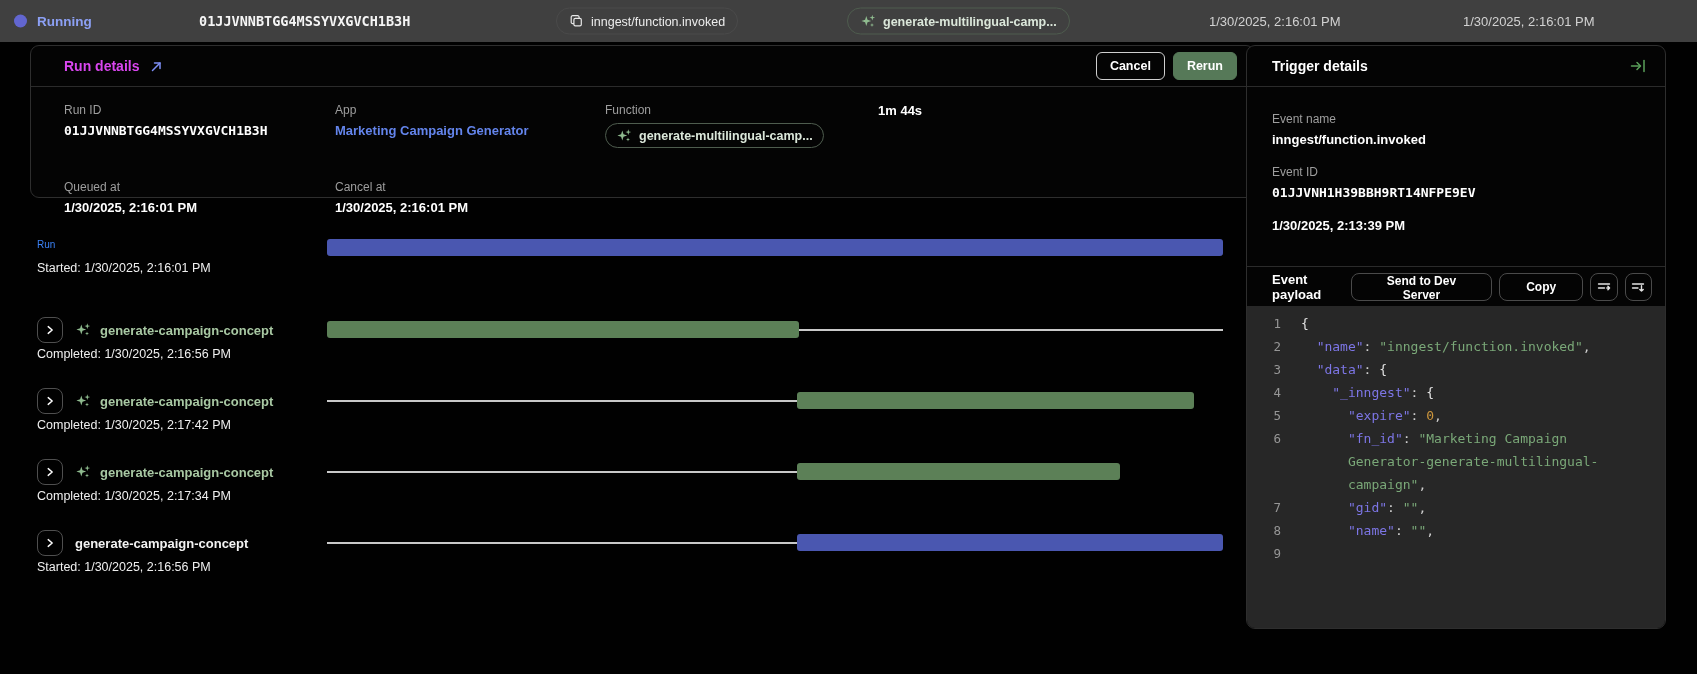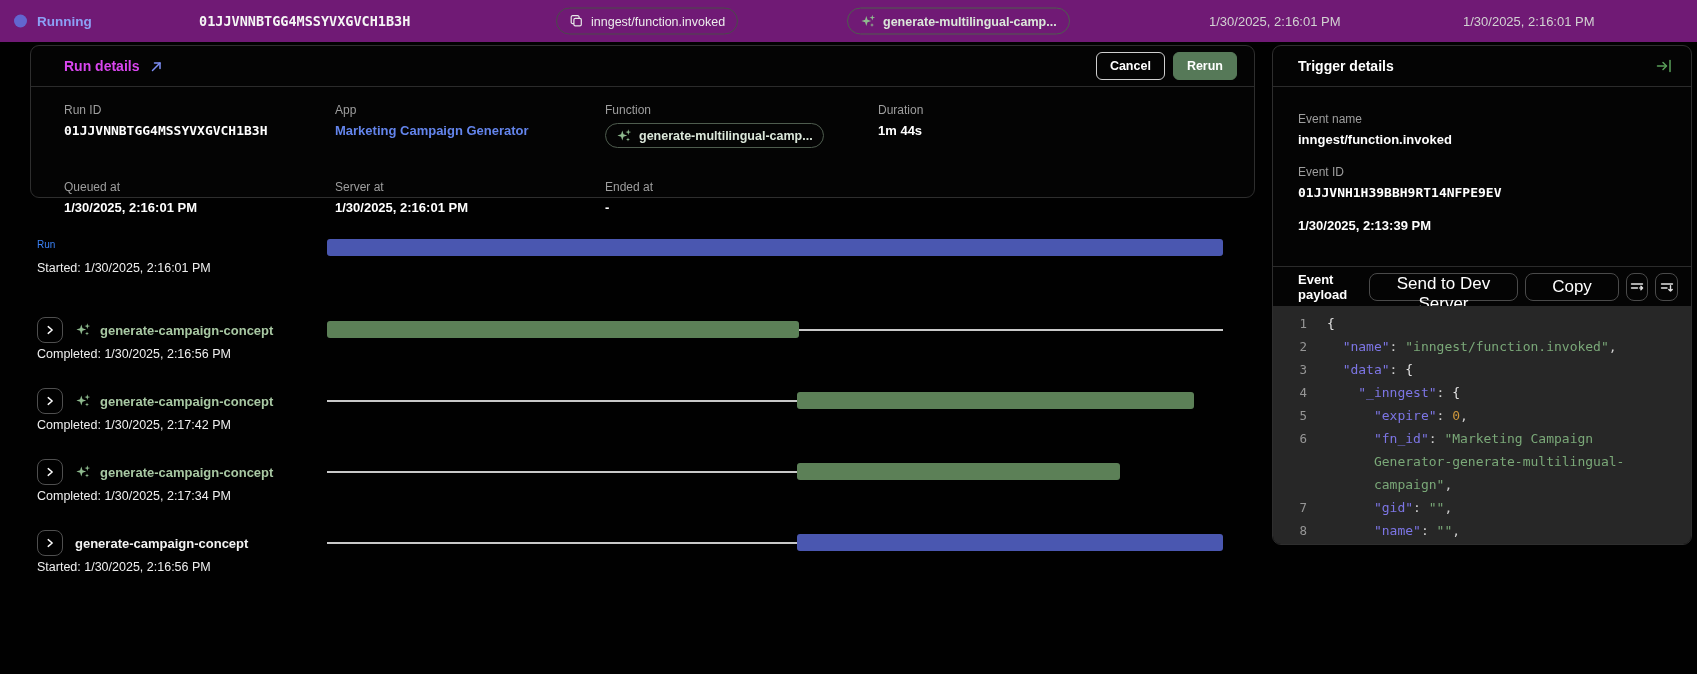--- a/index.html
+++ b/index.html
@@ -1,21 +1,21 @@
 <!DOCTYPE html>
 <html><head>
 <meta charset="utf-8">
 <style>
   * { margin:0; padding:0; box-sizing:border-box; }
   html,body { width:1697px; height:674px; background:#010101; color:#fff;
     font-family:"Liberation Sans",sans-serif; overflow:hidden; position:relative; }
   .mono { font-family:"DejaVu Sans Mono",monospace; }
 
   
-  .topbar { position:absolute; left:0; top:0; width:1697px; height:42px; background:#701a75; }
+  .topbar { position:absolute; left:0; top:0; width:1697px; height:42px; background:#404040; }
   .topbar > div { position:absolute; top:50%; transform:translateY(-50%); }
   .tb-status { left:14px; display:flex; align-items:center; gap:10px; }
   .dot { width:13px; height:13px; border-radius:50%; background:#6266d0; display:inline-block; }
   .status-text { color:#8ca0f5; font-size:13.5px; font-weight:600; }
   .tb-runid { left:199px; font-size:13.5px; font-weight:700; color:#f5f5f5; }
   .tb-badge1 { left:556px; }
   .tb-badge2 { left:847px; }
   .tb-ts1 { left:1209px; font-size:13px; color:#d2d2d2; }
   .tb-ts2 { left:1463px; font-size:13px; color:#d2d2d2; }
 
@@ -67,34 +67,34 @@
     background:transparent; display:inline-flex; align-items:center; justify-content:center;
     cursor:pointer; flex:0 0 26px; }
   .step-spark { margin-left:12px; display:inline-flex; }
   .step-name { margin-left:9px; font-size:13px; font-weight:600; }
   .step-head > .step-name:nth-child(2) { margin-left:12px; }
   .name-green { color:#a8c8a3; }
   .name-white { color:#f2f2f2; }
   .step-sub { margin-top:4px; }
 
   
-  #trigger-panel { left:1272px; top:45px; width:420px; height:500px; overflow:hidden; }
+  #trigger-panel { left:1246px; top:45px; width:420px; height:584px; overflow:hidden; }
   .panel-header { height:41px; border-bottom:1px solid #2b2b2b; display:flex; align-items:center;
     justify-content:space-between; padding:0 15px 0 25px; }
   .panel-title { font-size:14px; font-weight:700; }
   .icon-plain-btn { background:transparent; border:none; cursor:pointer; display:inline-flex;
     align-items:center; padding:4px; }
   .meta { padding:25px 25px 0; }
   .meta-field { margin-bottom:18px; }
   .payload-bar { position:absolute; left:0; right:0; top:220px; height:40px;
     border-top:1px solid #2b2b2b; display:flex; align-items:center; padding:0 13px 0 25px; }
   .payload-title { font-size:13px; font-weight:700; }
   .payload-actions { margin-left:auto; display:flex; gap:7px; align-items:center; }
   .pbtn { height:28px; border:1px solid #4a4a4a; border-radius:8px; background:transparent;
-    color:#fff; font-size:17px; font-weight:400; padding:0 26px; cursor:pointer;
+    color:#fff; font-size:12px; font-weight:700; padding:0 26px; cursor:pointer;
     font-family:"Liberation Sans",sans-serif; }
   .icon-btn { width:34px; height:28px; border:1px solid #4a4a4a; border-radius:8px;
     background:transparent; display:inline-flex; align-items:center; justify-content:center;
     cursor:pointer; }
 
   .code { position:absolute; left:0; right:0; top:260px; bottom:0; background:#272727;
     padding:6px 12px 0 0; overflow:hidden; }
   .code-line { display:flex; align-items:flex-start; font-family:"DejaVu Sans Mono",monospace;
     font-size:13px; line-height:23px; }
   .gutter { flex:0 0 54px; text-align:right; padding-right:20px; color:#969696; font-size:12.5px; }
@@ -167,34 +167,29 @@
               <svg width="16" height="16" viewBox="0 0 16 16" fill="#8fbb8f">
   <path d="M6.3 2.6 L7.5 6.3 L11.2 7.5 L7.5 8.7 L6.3 12.4 L5.1 8.7 L1.4 7.5 L5.1 6.3 Z"></path>
   <path d="M12.3 1.2 L13 3.4 L15.2 4.1 L13 4.8 L12.3 7 L11.6 4.8 L9.4 4.1 L11.6 3.4 Z"></path>
   <path d="M12 9.6 L12.5 11.1 L14 11.6 L12.5 12.1 L12 13.6 L11.5 12.1 L10 11.6 L11.5 11.1 Z"></path>
               </svg>
             </span>
             <span>generate-multilingual-camp...</span>
           </span></div>
       </div>
       <div class="field">
-    <div class="f-label">Duration</div>
         <div class="f-value">1m 44s</div>
       </div>
       <div class="field">
     <div class="f-label">Queued at</div>
         <div class="f-value">1/30/2025, 2:16:01 PM</div>
       </div>
       <div class="field">
-    <div class="f-label">Server at</div>
+    <div class="f-label">Cancel at</div>
         <div class="f-value">1/30/2025, 2:16:01 PM</div>
-      </div>
-      <div class="field">
-    <div class="f-label">Ended at</div>
-        <div class="f-value">-</div>
       </div>
     </div>
 </div>
 
 <div id="timeline">
     <div class="tl-row run-row">
   <div class="tl-left">
     <div class="run-name">Run</div>
     <div class="tl-sub run-sub">Started: 1/30/2025, 2:16:01 PM</div>
   </div>

